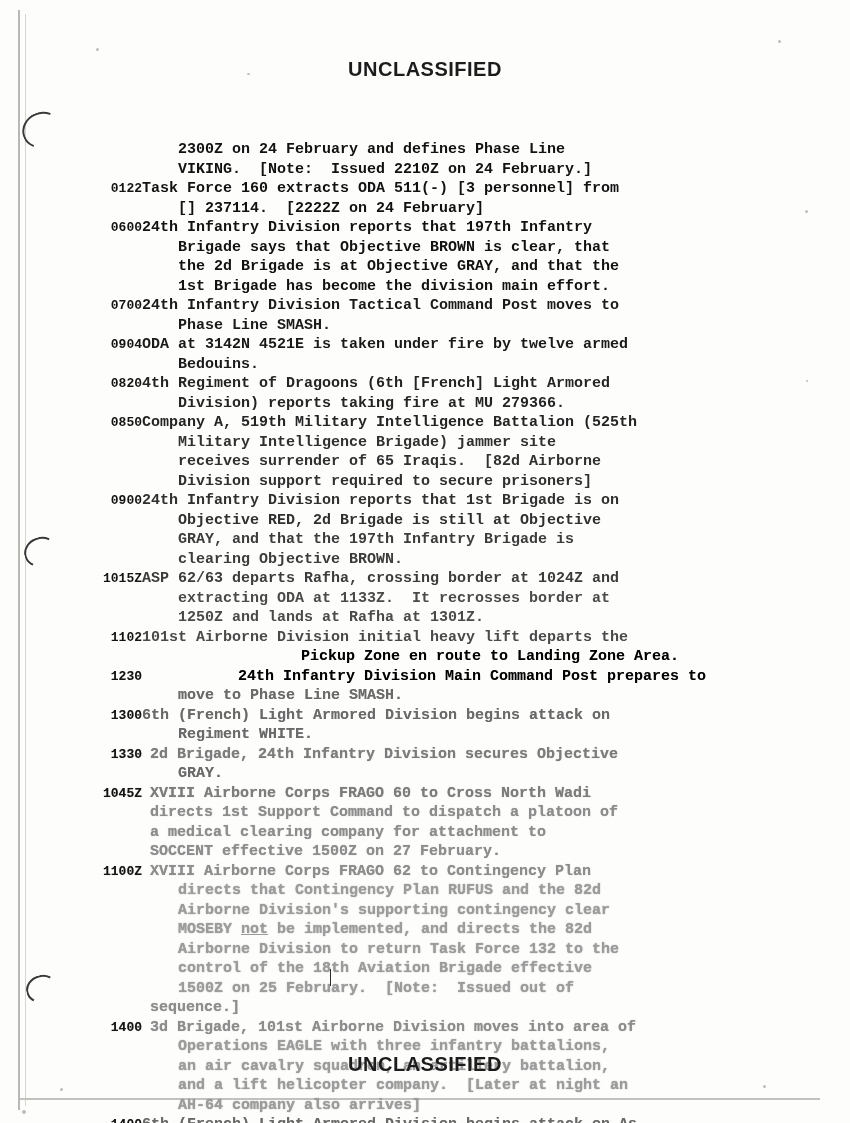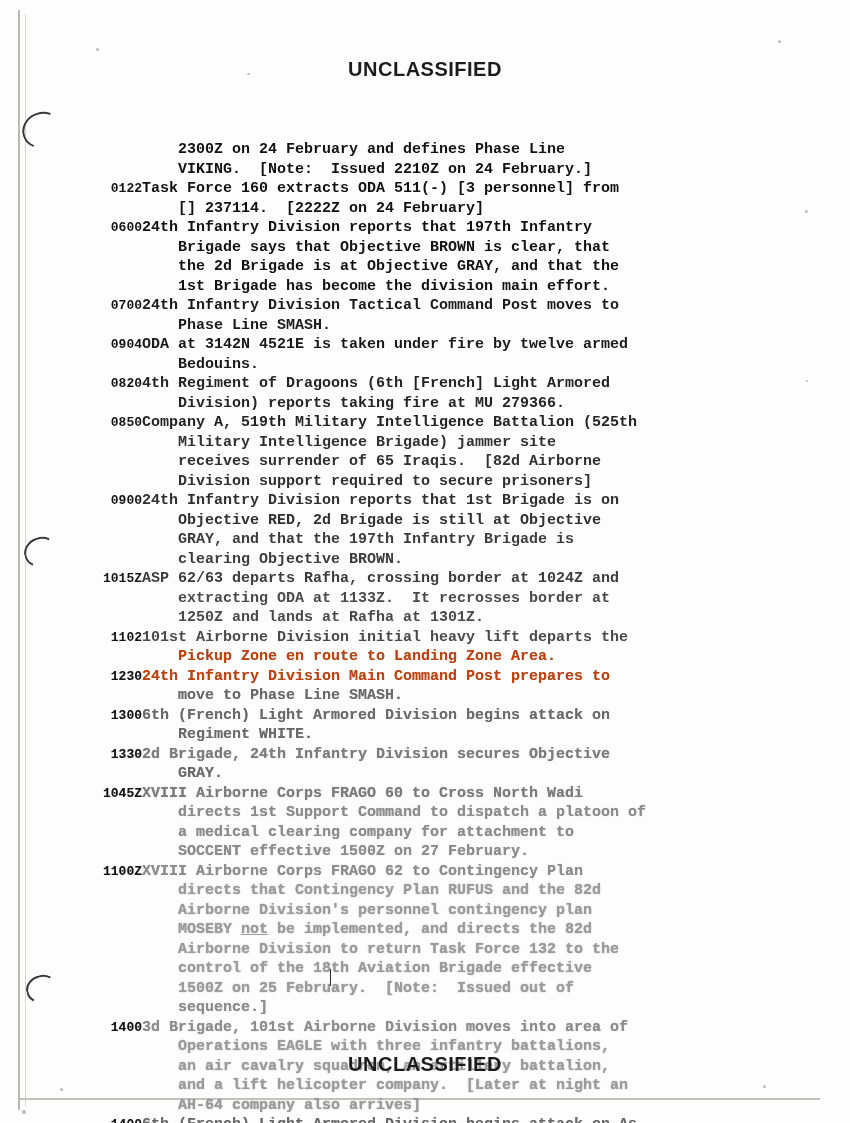--- a/index.html
+++ b/index.html
@@ -101,27 +101,27 @@
     padding-left: 36px;
   }
 
   
   .f0  { color: #121212; }
   .f1  { color: #1a1a1a; }
   .f2  { color: #242424; }
   .f3  { color: #303030; }
   .f4  { color: #3c3c3c; }
   .f5  { color: #4a4a4a; }
-  .f6  { color: #c2410c; }
+  .f6  { color: #000000; text-align: center; }
   .f7  { color: #6a6a6a; }
   .f8  { color: #7c7c7c; }
   .f9  { color: #8d8d8d; }
   .f10 { color: #9c9c9c; }
   .blur1 { text-shadow: 0 0 0.6px rgba(0,0,0,0.35); }
-  .blur2 { text-shadow: 0 0 0.9px rgba(0,0,0,0.4); }
+  .blur2 { text-shadow: 0 0 0.9px rgba(0,0,0,0.4); padding-left: 8px; }
   .blur3 { text-shadow: 0 0 1.2px rgba(0,0,0,0.45); }
   .u { text-decoration: underline; }
   .pen-stroke {
     position: absolute;
     background: #2e2e2e;
   }
 </style>
 </head>
 <body>
 
@@ -255,21 +255,21 @@
               <div class="entry-line indent f9 blur2">directs 1st Support Command to dispatch a platoon of</div>
               <div class="entry-line indent f9 blur2">a medical clearing company for attachment to</div>
               <div class="entry-line indent f9 blur2">SOCCENT effective 1500Z on 27 February.</div>
             </td>
           </tr>
           <tr>
             <td class="time f9 blur2">1100Z</td>
             <td class="text">
               <div class="entry-line f9 blur2">XVIII Airborne Corps FRAGO 62 to Contingency Plan</div>
               <div class="entry-line indent f10 blur3">directs that Contingency Plan RUFUS and the 82d</div>
-              <div class="entry-line indent f10 blur3">Airborne Division's personnel contingency plan</div>
+              <div class="entry-line indent f10 blur3">Airborne Division's supporting contingency clear</div>
               <div class="entry-line indent f10 blur3">MOSEBY <span class="u">not</span> be implemented, and directs the 82d</div>
               <div class="entry-line indent f10 blur3">Airborne Division to return Task Force 132 to the</div>
               <div class="entry-line indent f10 blur3">control of the 18th Aviation Brigade effective</div>
               <div class="entry-line indent f10 blur3">1500Z on 25 February.  [Note:  Issued out of</div>
               <div class="entry-line indent f9 blur2">sequence.]</div>
             </td>
           </tr>
           <tr>
             <td class="time f9 blur2">1400</td>
             <td class="text">

